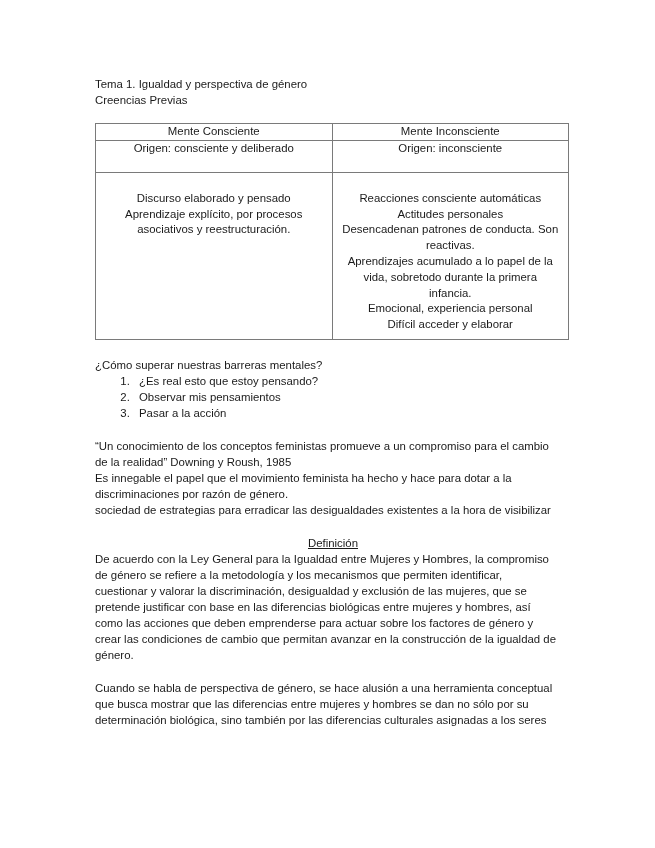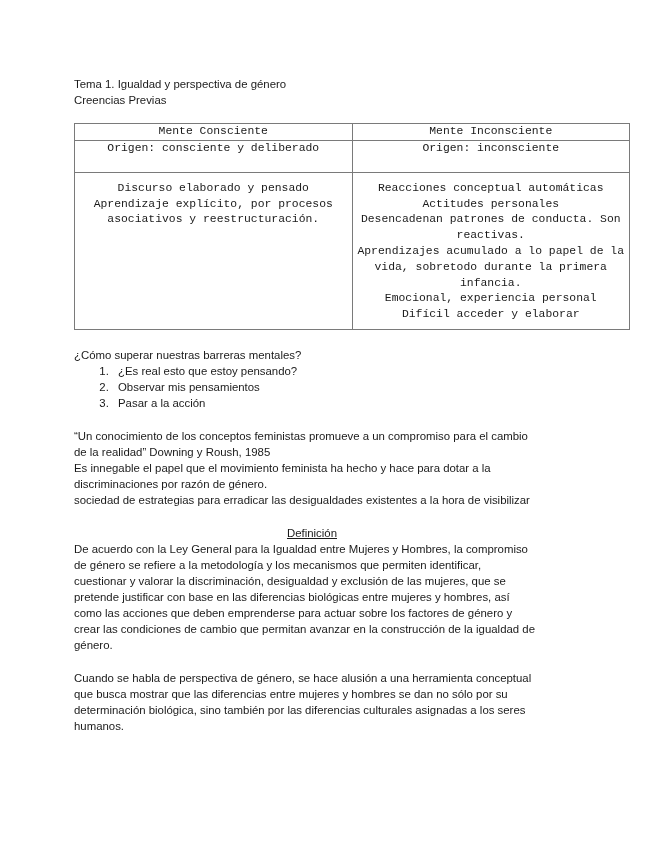--- a/index.html
+++ b/index.html
@@ -1,25 +1,25 @@
 <!DOCTYPE html>
 <html><head>
 <meta charset="utf-8">
 <style>
   html, body { margin: 0; padding: 0; background: #ffffff; }
   body { width: 655px; height: 848px; position: relative; overflow: hidden;
          font-family: "Liberation Sans", sans-serif; color: #1a1a1a; font-size: 11.4px; }
-  .page { position: absolute; left: 74px; top: 76px; width: 476px; }
+  .page { position: absolute; left: 95px; top: 76px; width: 476px; }
   .line { line-height: 16px; white-space: nowrap; }
-  table { border-collapse: collapse; width: 556px; margin-top: 15px; table-layout: fixed; font-family: Liberation Mono, monospace; }
+  table { border-collapse: collapse; width: 474px; margin-top: 15px; table-layout: fixed; }
   td { border: 1px solid #7a7a7a; text-align: center; vertical-align: top; padding: 0 4px;
        line-height: 15.8px; }
   td.h { height: 15px; }
   td.r2 { height: 31px; }
-  td.r3 { height: 148px; padding-top: 8px; }
+  td.r3 { height: 148px; padding-top: 18px; }
   .cell-line { display: block; }
   .section { margin-top: 17px; }
   ol { margin: 0; padding-left: 38px; }
   ol li { line-height: 16px; padding-left: 6px; }
   .u { text-decoration: underline; text-align: center; }
 </style>
 </head>
 <body>
 
 <div class="page">
@@ -36,21 +36,21 @@
       <td class="r2">Origen: consciente y deliberado</td>
       <td class="r2">Origen: inconsciente</td>
     </tr>
     <tr>
       <td class="r3">
         <span class="cell-line">Discurso elaborado y pensado</span>
         <span class="cell-line">Aprendizaje explícito, por procesos</span>
         <span class="cell-line">asociativos y reestructuración.</span>
       </td>
       <td class="r3">
-        <span class="cell-line">Reacciones conceptual automáticas</span>
+        <span class="cell-line">Reacciones consciente automáticas</span>
         <span class="cell-line">Actitudes personales</span>
         <span class="cell-line">Desencadenan patrones de conducta. Son</span>
         <span class="cell-line">reactivas.</span>
         <span class="cell-line">Aprendizajes acumulado a lo papel de la</span>
         <span class="cell-line">vida, sobretodo durante la primera</span>
         <span class="cell-line">infancia.</span>
         <span class="cell-line">Emocional, experiencia personal</span>
         <span class="cell-line">Difícil acceder y elaborar</span>
       </td>
     </tr>
@@ -82,15 +82,14 @@
     <div class="line">pretende justificar con base en las diferencias biológicas entre mujeres y hombres, así</div>
     <div class="line">como las acciones que deben emprenderse para actuar sobre los factores de género y</div>
     <div class="line">crear las condiciones de cambio que permitan avanzar en la construcción de la igualdad de</div>
     <div class="line">género.</div>
   </div>
 
   <div class="section">
     <div class="line">Cuando se habla de perspectiva de género, se hace alusión a una herramienta conceptual</div>
     <div class="line">que busca mostrar que las diferencias entre mujeres y hombres se dan no sólo por su</div>
     <div class="line">determinación biológica, sino también por las diferencias culturales asignadas a los seres</div>
-    <div class="line">humanos.</div>
   </div>
 </div>
 
 </body></html>

